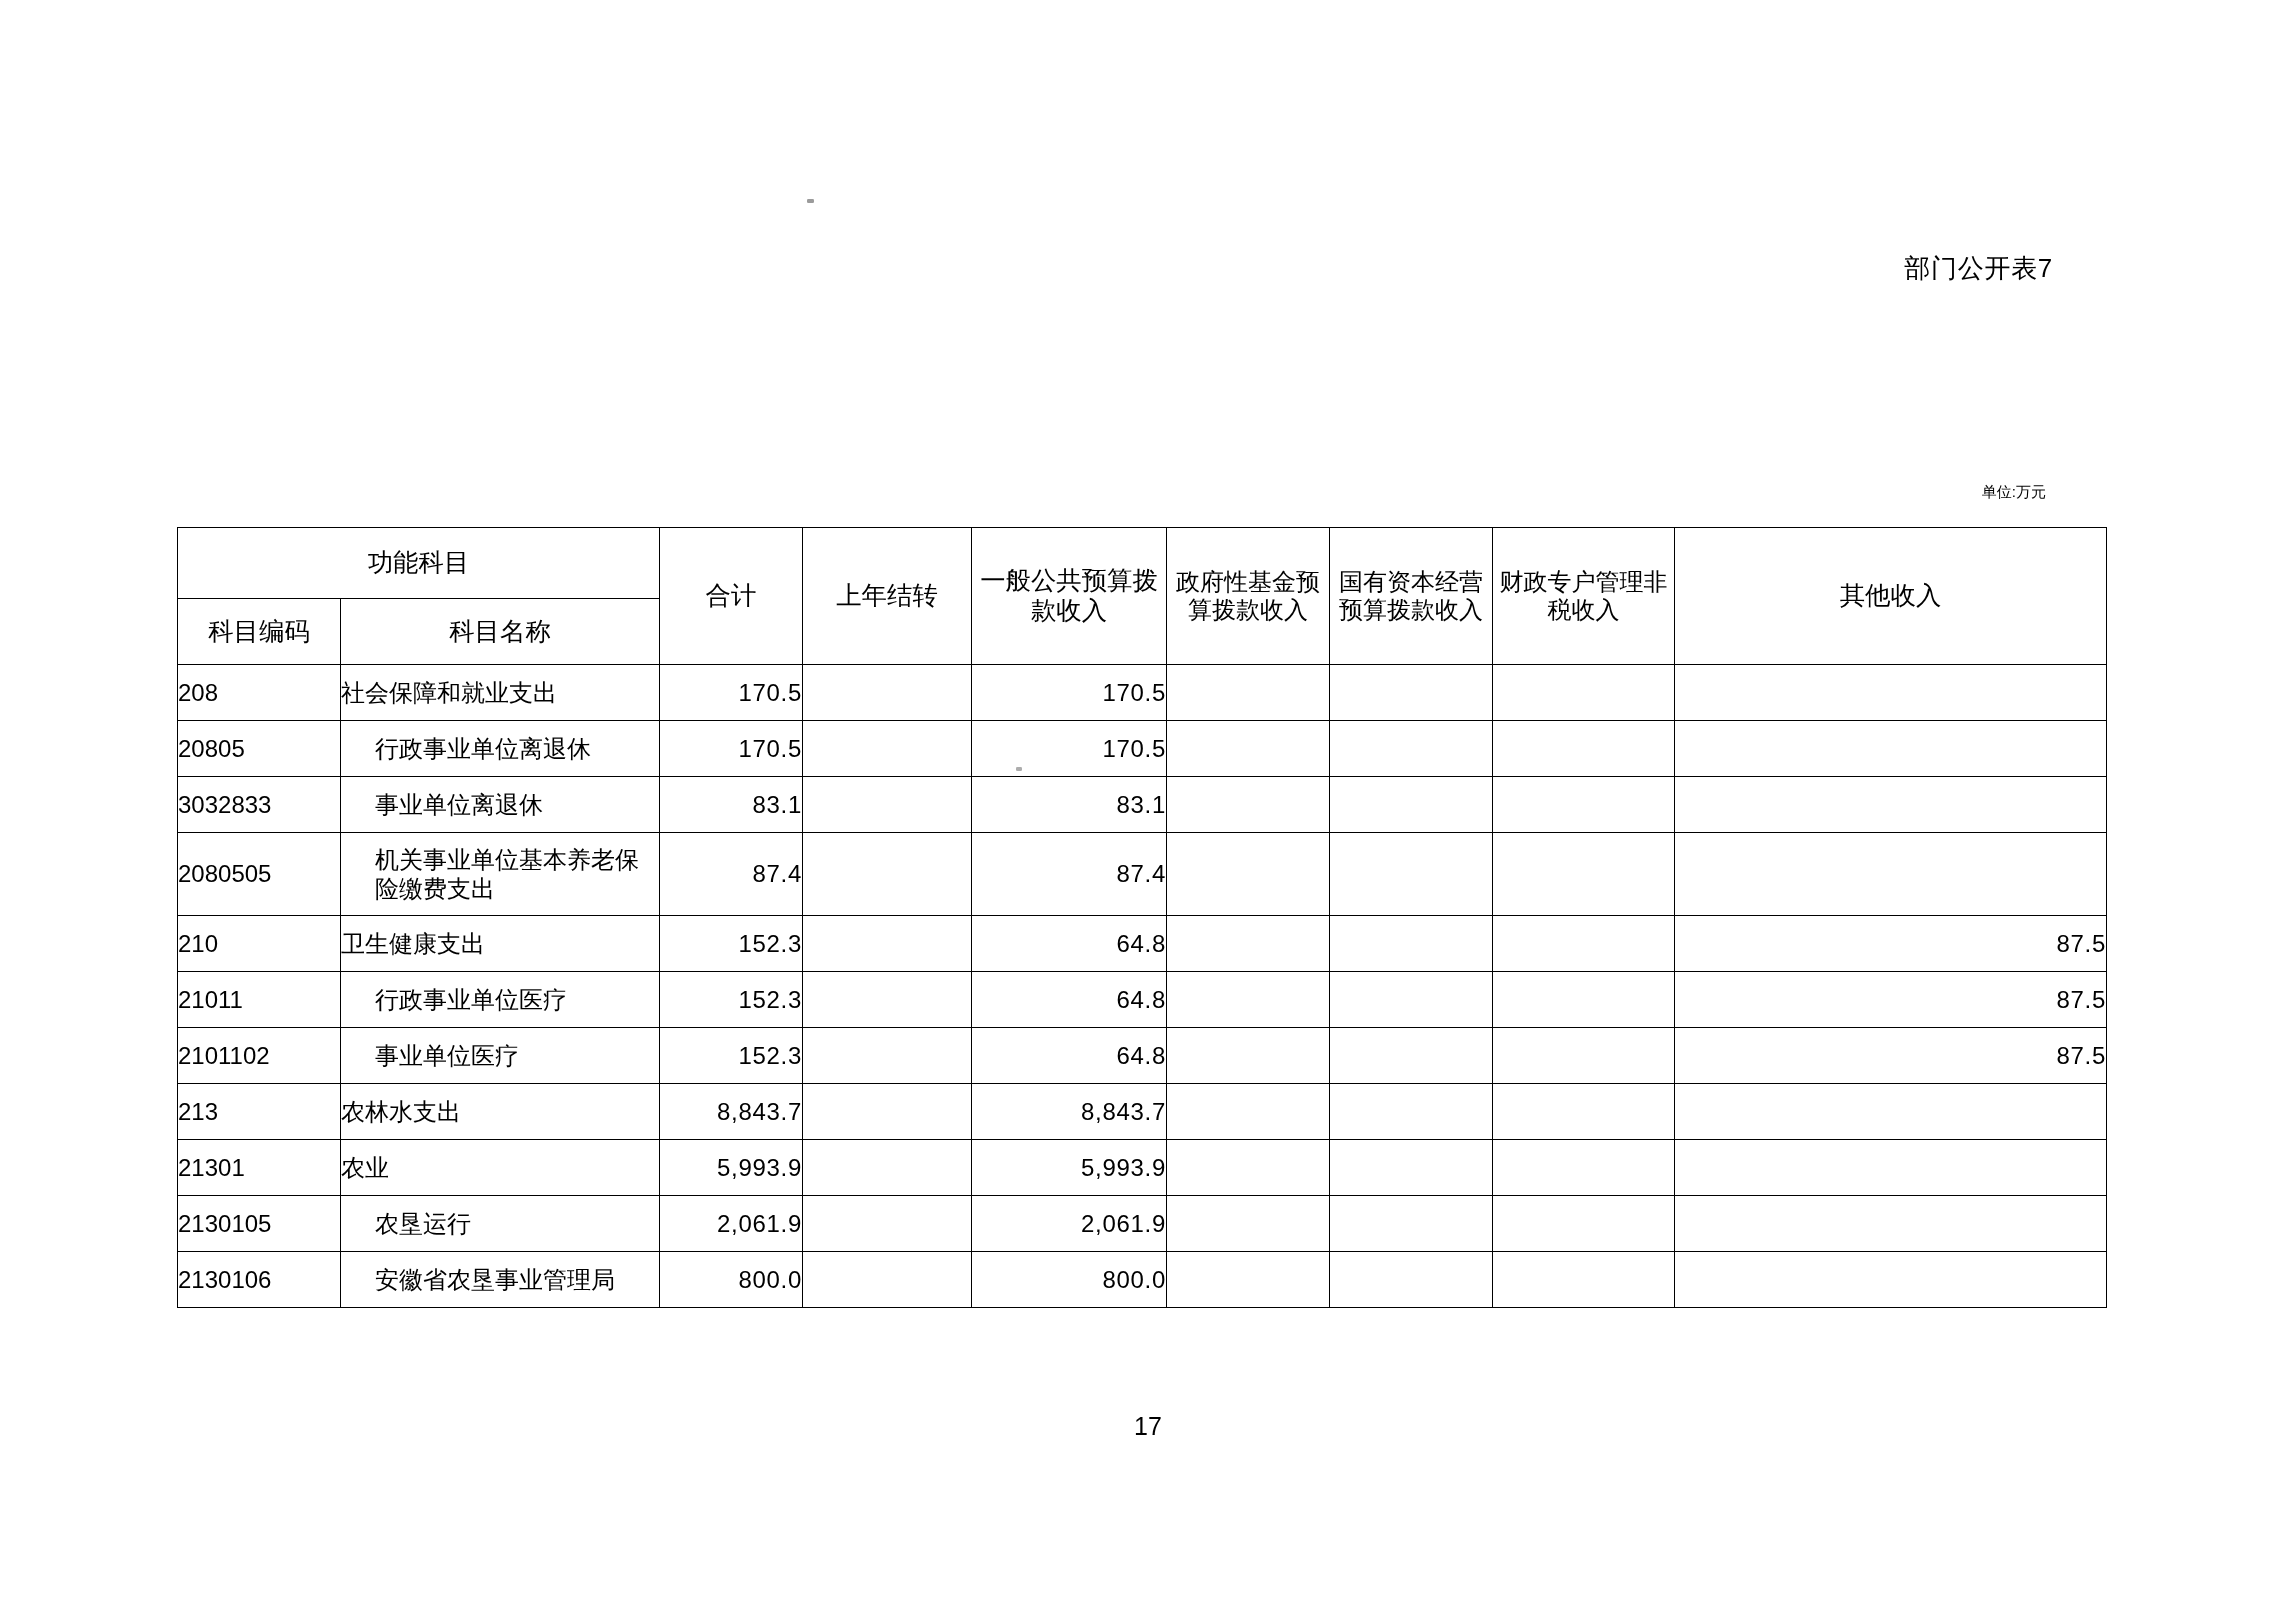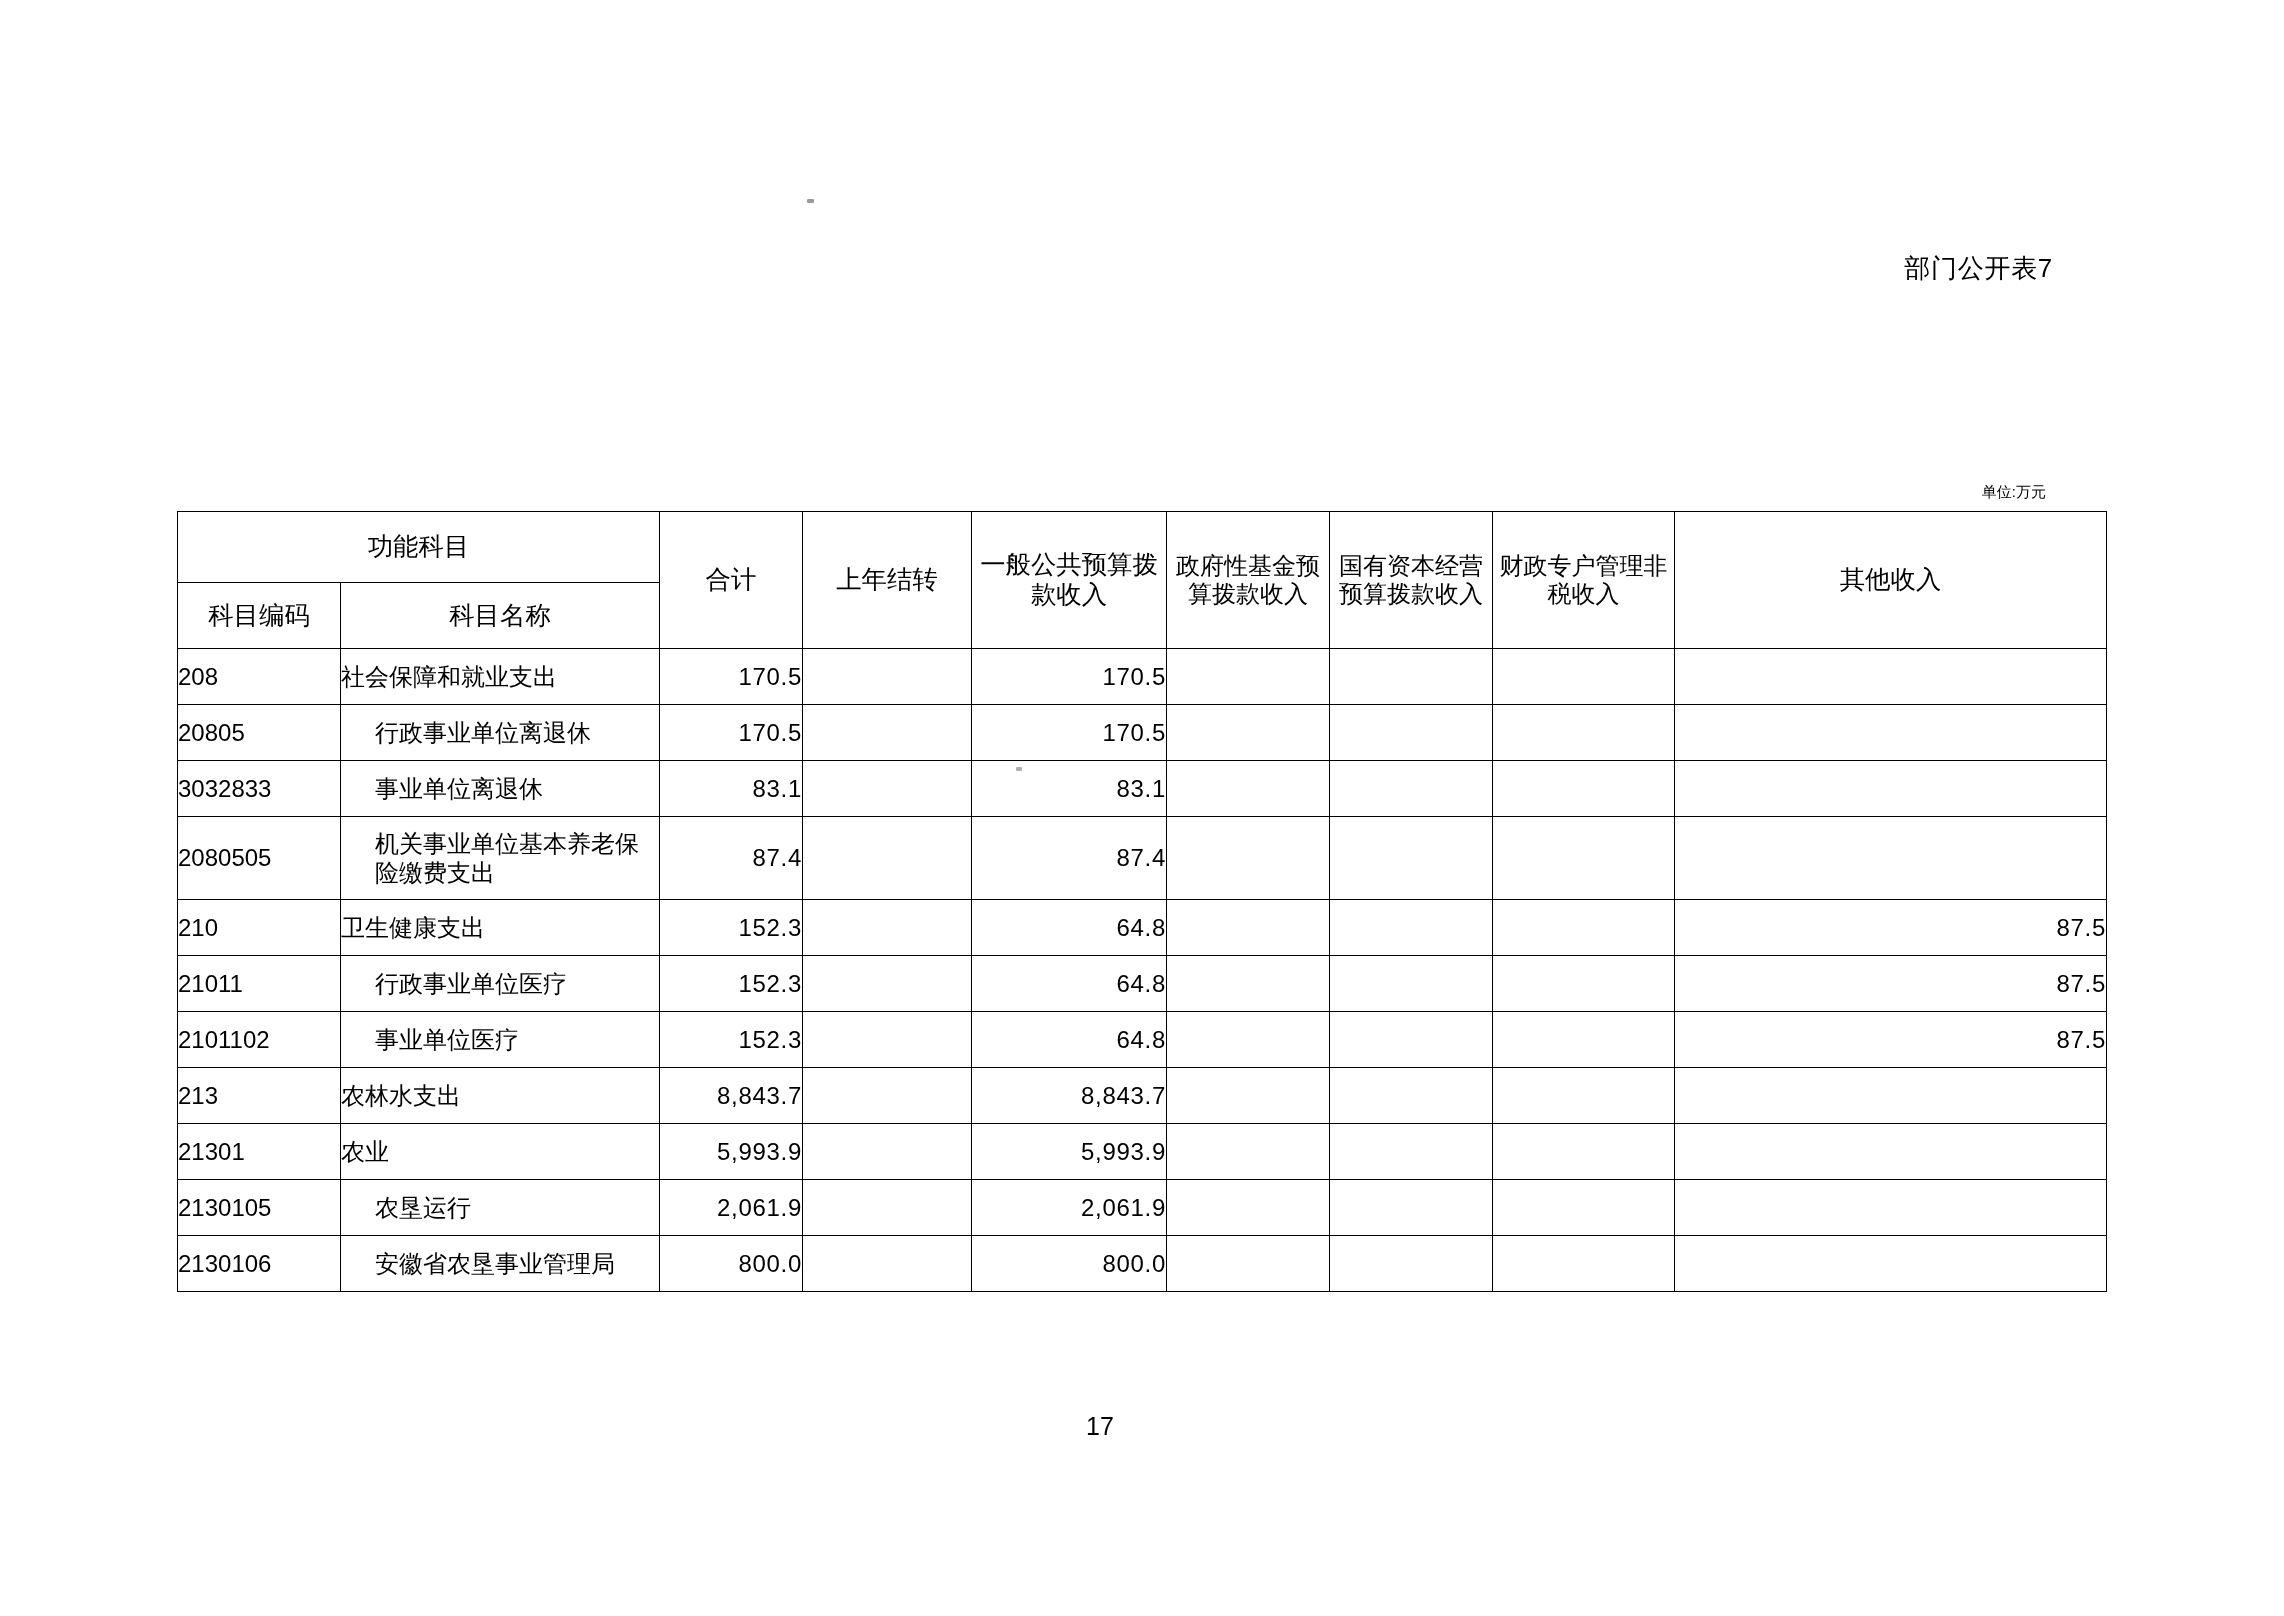--- a/index.html
+++ b/index.html
@@ -73,21 +73,21 @@
     position: absolute;
     top: 483px;
     right: 154px;
     font-size: 15px;
     font-family: "Liberation Sans", sans-serif;
     white-space: nowrap;
   }
 
   table.main {
     position: absolute;
-    top: 511px;
+    top: 527px;
     left: 177px;
     width: 1930px;
     border-collapse: collapse;
     table-layout: fixed;
   }
   table.main td, table.main th {
     border: 1.3px solid #000000;
     padding: 0;
     font-weight: normal;
     font-size: 24px;
@@ -130,20 +130,21 @@
   .row-tall .num { height: 82px; }
 
   .page-no {
     position: absolute;
     top: 1412px;
     left: 0;
     width: 100%;
     text-align: center;
     font-size: 25px;
     font-family: "Liberation Sans", sans-serif;
+    padding-left: 48px;
   }
 </style>
 </head>
 <body>
 
 <div class="page">
 
   <div class="stray-dot"></div>
   <div class="stray-dot2"></div>
 

